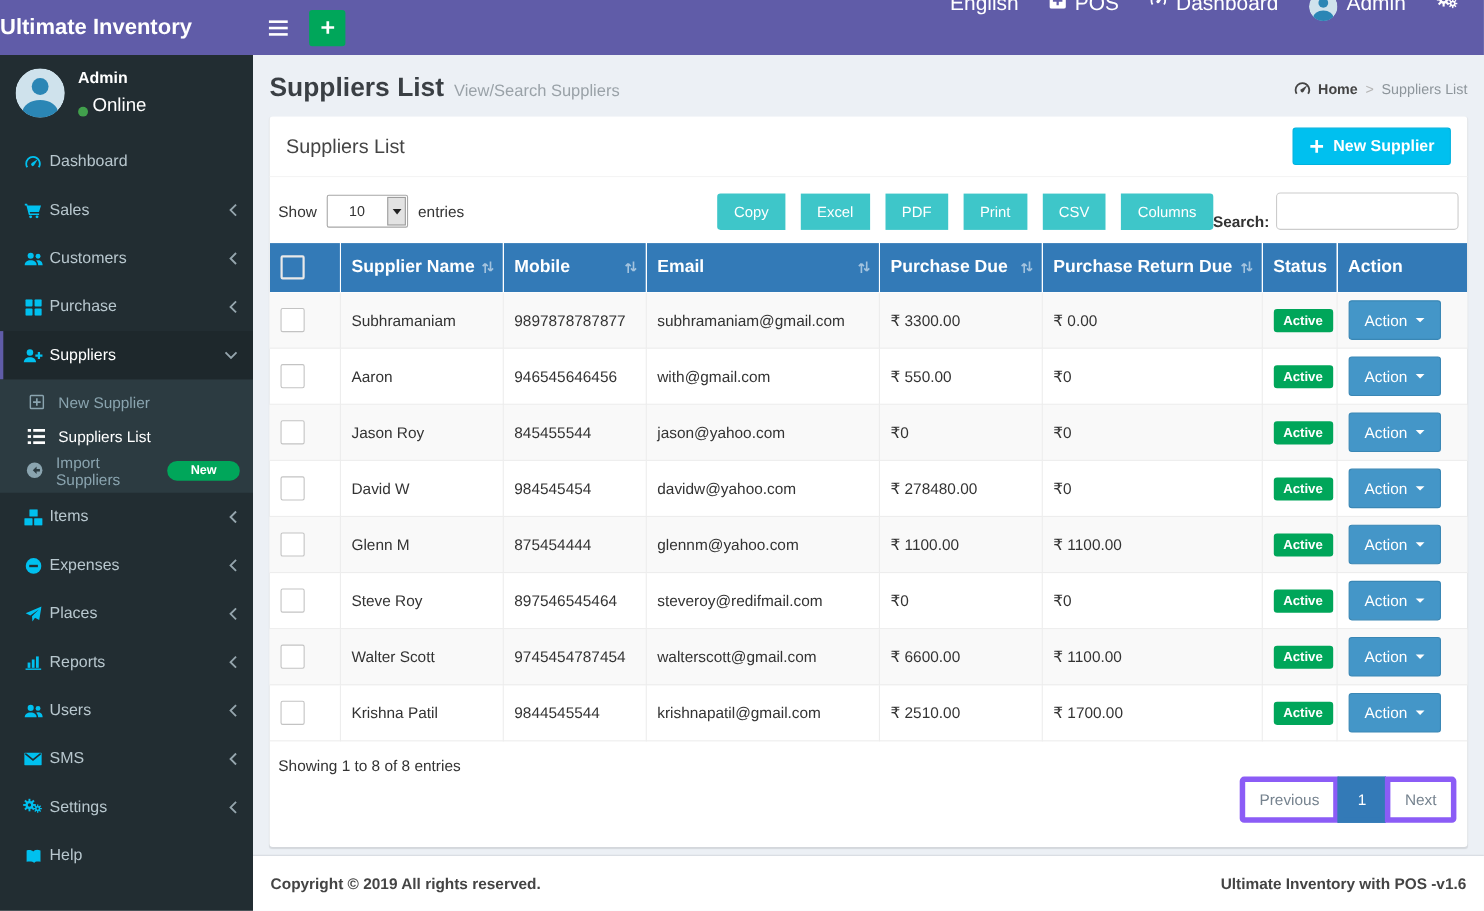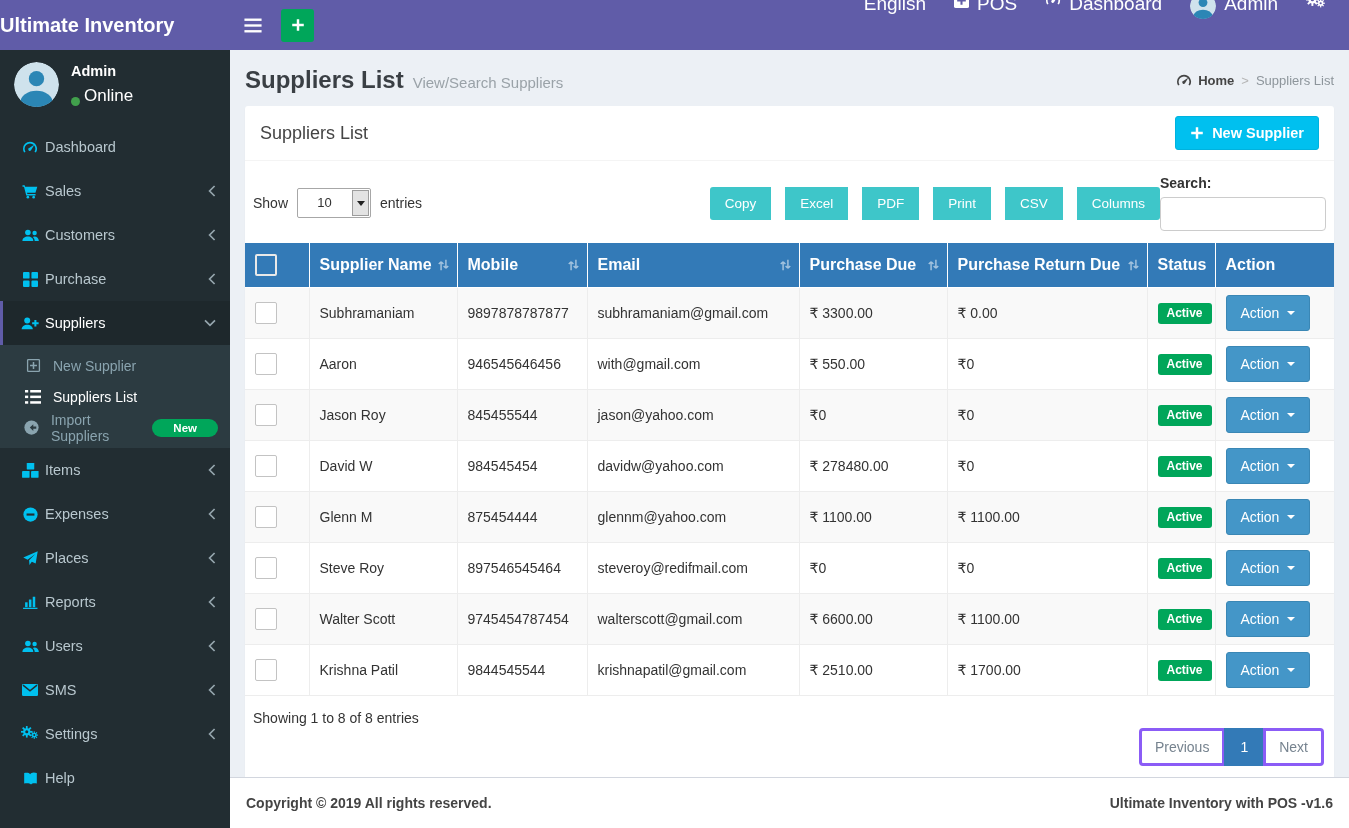--- a/index.html
+++ b/index.html
@@ -53,21 +53,21 @@
   .toolbar { display:flex; align-items:center; padding:14px 8px 12px; }
   .show-entries { display:flex; align-items:center; gap:9px; }
   .fake-select { width:74px; height:30px; border:1px solid #a7a7a7; border-radius:2px; background:#fff; display:flex; cursor:pointer; }
   .fs-value { flex:1; text-align:center; line-height:28px; font-size:13px; }
   .fs-arrow { width:17px; margin:1px; background:#e3e3e3; border:1px solid #9d9d9d; display:flex; align-items:center; justify-content:center; }
   .fs-arrow .tri { width:0; height:0; border-left:4px solid transparent; border-right:4px solid transparent; border-top:5px solid #222; }
   .dt-buttons { margin-left:auto; display:flex; }
   .dt-btn { background:#3ec6c9; color:#fff; border:none; font-size:13.5px; padding:9px 15px; margin-right:14px; cursor:pointer; font-family:inherit; }
   .dt-btn:first-child { border-radius:3px 0 0 3px; }
   .dt-btn:last-child { border-radius:0 3px 3px 0; margin-right:0; }
-  .search-box { display:flex; align-items:flex-start; gap:6px;flex-direction:column; }
+  .search-box { display:flex; align-items:flex-end; gap:6px; }
   .search-label { font-weight:600; }
   .search-input { width:166px; height:34px; border:1px solid #ccc; border-radius:4px; padding:0 9px; font-size:14px; font-family:inherit; }
 
   table.dt { width:100%; border-collapse:collapse; table-layout:fixed; }
   table.dt th { background:#337ab7; color:#fff; font-size:16px; font-weight:bold; text-align:left; padding:11px 10px; border:1px solid rgba(255,255,255,.28); border-top:none; position:relative; cursor:pointer; }
   table.dt th:first-child { border-left:none; }
   table.dt th:last-child { border-right:none; }
   .sort-icon { position:absolute; right:7px; top:50%; transform:translateY(-50%); color:rgba(255,255,255,.55); }
   table.dt td { font-size:14px; color:#333; padding:0 10px; height:51px; border:1px solid #ededed; vertical-align:middle; }
   table.dt td:first-child { border-left:none; }
@@ -82,21 +82,21 @@
   table.dt th:nth-child(7), table.dt td:nth-child(7) { width:68px; }
   .cbx { width:22px; height:22px; border:1px solid #c3c3c3; border-radius:2px; background:#fff; cursor:pointer; }
   .cbx-hdr { border:2px solid #e9e9e9; background:transparent; }
   .badge-active { background:#00a65a; color:#fff; font-size:12px; font-weight:bold; padding:3px 9px 4px; border-radius:3px; display:inline-block; }
   .btn-action { background:#4496c8; border:1px solid #3a87b5; color:#fff; border-radius:3px; padding:9px 14px; font-size:14px; display:inline-flex; align-items:center; gap:8px; cursor:pointer; font-family:inherit; }
   .caret { width:0; height:0; border-left:4px solid transparent; border-right:4px solid transparent; border-top:4px solid #fff; }
 
   .table-footer { display:flex; justify-content:space-between; padding:14px 8px 22px; }
   .dt-info { margin-top:0; font-size:14px; color:#333; }
   .pagination { display:flex; margin-top:18px; margin-right:2px; }
-  .page-btn { border:3px solid #8b5cf6; background:#fff; color:#76838f; font-size:14px; padding:8px 13px; margin-left:-1px; cursor:pointer; font-family:inherit; }
+  .page-btn { border:5px solid #8b5cf6; background:#fff; color:#76838f; font-size:14px; padding:8px 13px; margin-left:-1px; cursor:pointer; font-family:inherit; }
   .page-btn:first-child { border-radius:4px 0 0 4px; }
   .page-btn:last-child { border-radius:0 4px 4px 0; }
   .page-btn.active { background:#337ab7; border-color:#337ab7; color:#fff; }
 
   
   .footer { position:absolute; bottom:0; left:230px; right:0; height:51px; background:#fff; border-top:1px solid #d2d6de; display:flex; align-items:center; justify-content:space-between; padding:0 16px; font-weight:bold; color:#444; }
 </style>
 </head>
 <body>
 

